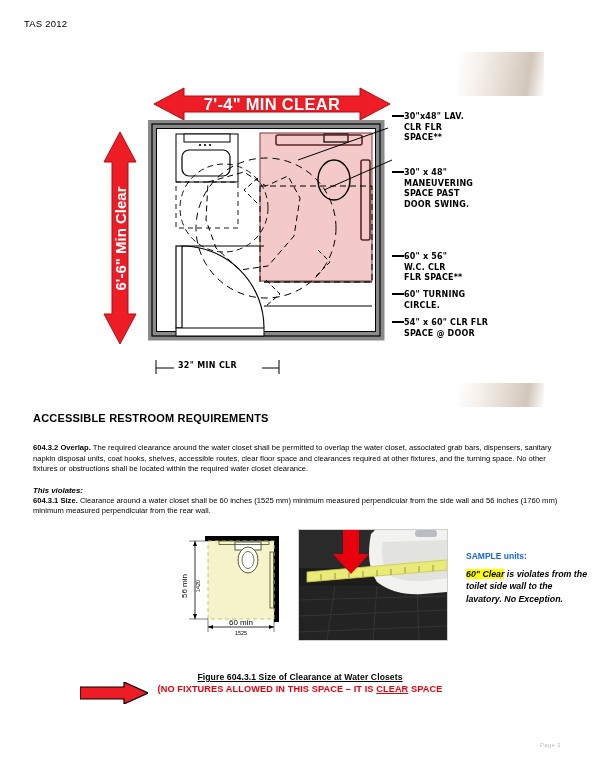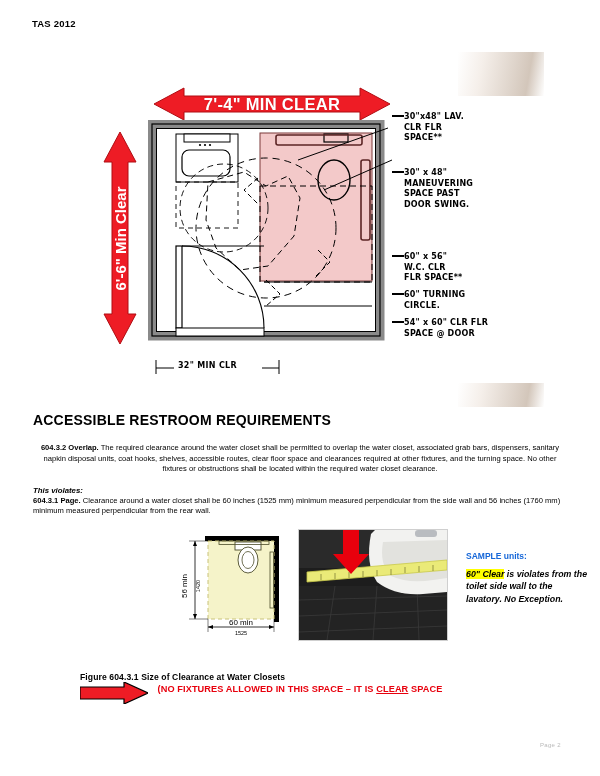--- a/index.html
+++ b/index.html
@@ -7,21 +7,21 @@
     width:600px;height:776px;
     background:#ffffff;
     font-family:"Liberation Sans", sans-serif;
     position:relative;
     overflow:hidden;
     color:#000;
   }
   .abs{position:absolute;}
 
   
-  #doc-header{left:32px;top:18px;font-size:9.5px;font-weight:bold;letter-spacing:.2px;}
+  #doc-header{left:24px;top:18px;font-size:9.5px;font-weight:normal;letter-spacing:.2px;}
 
   
   .photo-frag{
     background:linear-gradient(100deg,#ffffff 0%,#f3ece6 28%,#d9cdc2 62%,#cbbcae 80%,#ffffff 100%);
     opacity:.85;
   }
   #frag-top{left:458px;top:52px;width:86px;height:44px;}
   #frag-mid{left:458px;top:383px;width:86px;height:24px;}
 
   
@@ -58,37 +58,37 @@
     line-height:10.5px;
     letter-spacing:.2px;
     color:#000;
     white-space:pre;
   }
   .leader{position:absolute;background:#000;height:1.6px;}
 
   #dim-32{left:178px;top:361px;font-family:"DejaVu Sans",sans-serif;font-weight:bold;font-size:8px;letter-spacing:.3px;}
 
   
-  #section-heading{left:33px;top:412px;font-size:14px;font-weight:bold;letter-spacing:.2px;}
-  #para-6042{left:33px;top:443px;width:534px;font-size:7.6px;line-height:10.6px;text-align:center;}
+  #section-heading{left:33px;top:412px;font-size:11px;font-weight:bold;letter-spacing:.2px;}
+  #para-6042{left:33px;top:443px;width:534px;font-size:7.6px;line-height:10.6px;text-align:left;}
   #violates{left:33px;top:486px;font-size:7.8px;font-weight:bold;font-style:italic;}
   #para-6041{left:33px;top:496px;width:534px;font-size:7.6px;line-height:10.4px;}
   .b{font-weight:bold;}
 
   
   #fig-small{left:175px;top:530px;width:110px;height:108px;}
   #photo-sample{left:298px;top:529px;width:148px;height:110px;border:1px solid #cfcfcf;overflow:hidden;background:#161616;}
 
   #sample-head{left:466px;top:551px;font-size:8.5px;font-weight:bold;color:#1667d8;}
   #sample-body{left:466px;top:568px;width:122px;font-size:8.8px;font-weight:bold;font-style:italic;line-height:12.4px;color:#000;}
   .hl{background:#ffff00;}
 
   
   #caption-wrap{left:80px;top:672px;width:440px;}
-  #fig-caption{font-size:8.6px;font-weight:bold;text-align:left;letter-spacing:.1px;}
+  #fig-caption{font-size:8.6px;font-weight:bold;text-align:center;letter-spacing:.1px;text-decoration:underline;}
   #fig-warning{font-size:9.2px;font-weight:bold;color:#e8000d;text-align:center;margin-top:2px;letter-spacing:.1px;}
   #fig-warning u{text-decoration:underline;text-align:center;}
   #arrow-caption{left:80px;top:682px;width:68px;height:22px;}
 
   #page-footer{left:540px;top:742px;font-size:6px;color:#b9b9b9;letter-spacing:.3px;}
 </style>
 </head>
 <body>
 
 <div class="abs" id="doc-header">TAS 2012</div>
@@ -194,21 +194,21 @@
   <line x1="112" y1="12" x2="129" y2="12" stroke="#000" stroke-width="1"></line>
 </svg>
 <div class="abs" id="dim-32">32" MIN CLR</div>
 
 <div class="abs" id="section-heading">ACCESSIBLE RESTROOM REQUIREMENTS</div>
 
 <div class="abs" id="para-6042"><span class="b">604.3.2 Overlap.</span><span> The required clearance around the water closet shall be permitted to overlap the water closet, associated grab bars, dispensers, sanitary napkin disposal units, coat hooks, shelves, accessible routes, clear floor space and clearances required at other fixtures, and the turning space. No other fixtures or obstructions shall be located within the required water closet clearance.</span></div>
 
 <div class="abs" id="violates">This violates:</div>
 
-<div class="abs" id="para-6041"><span class="b">604.3.1 Page.</span><span> Clearance around a water closet shall be 60 inches (1525 mm) minimum measured perpendicular from the side wall and 56 inches (1760 mm) minimum measured perpendicular from the rear wall.</span></div>
+<div class="abs" id="para-6041"><span class="b">604.3.1 Size.</span><span> Clearance around a water closet shall be 60 inches (1525 mm) minimum measured perpendicular from the side wall and 56 inches (1760 mm) minimum measured perpendicular from the rear wall.</span></div>
 
 <svg class="abs" id="fig-small" viewBox="0 0 110 108" xmlns="http://www.w3.org/2000/svg">
 
   <rect x="30" y="6" width="74" height="5" fill="#000"></rect>
   <rect x="99" y="6" width="5" height="86" fill="#000"></rect>
 
   <rect x="33" y="11" width="66" height="78" fill="#f5f3c9" stroke="none"></rect>
   <rect x="33" y="11" width="66" height="78" fill="none" stroke="#c9c27a" stroke-width="1" stroke-dasharray="4,3"></rect>
 
   <rect x="60" y="12" width="26" height="8" fill="#ffffff" stroke="#4d4d2a" stroke-width="0.9"></rect>

